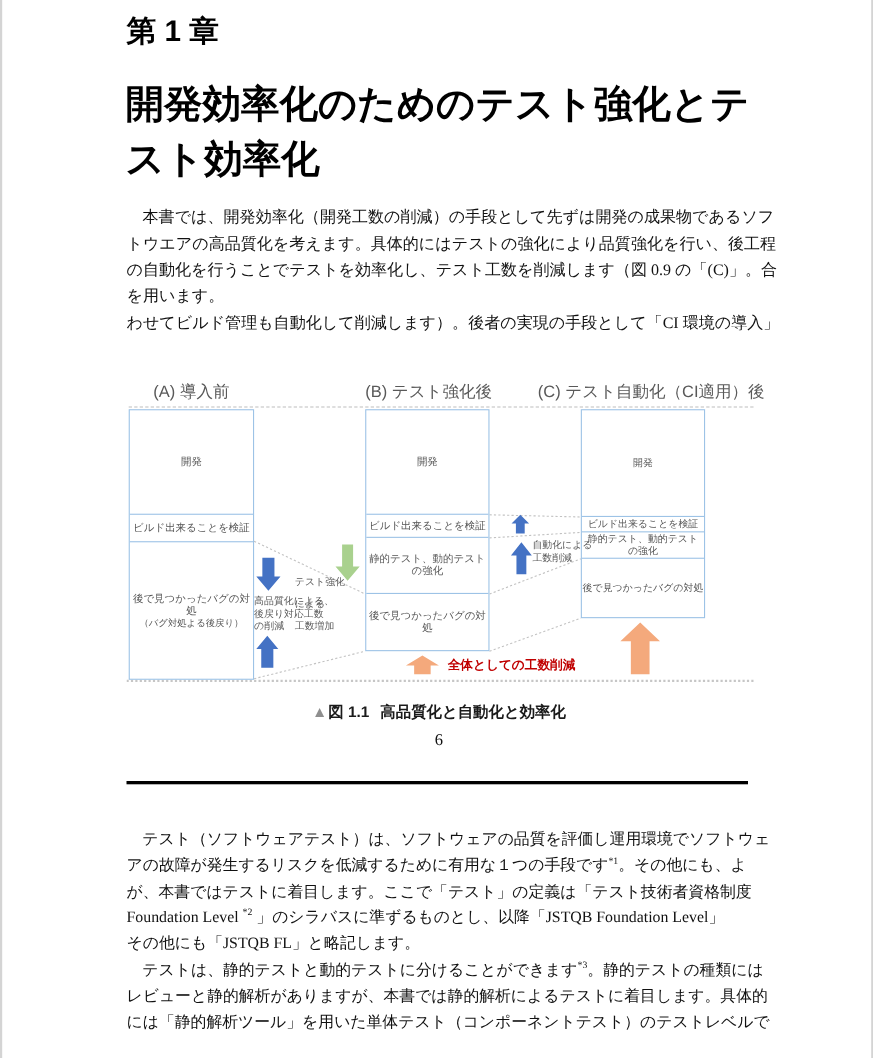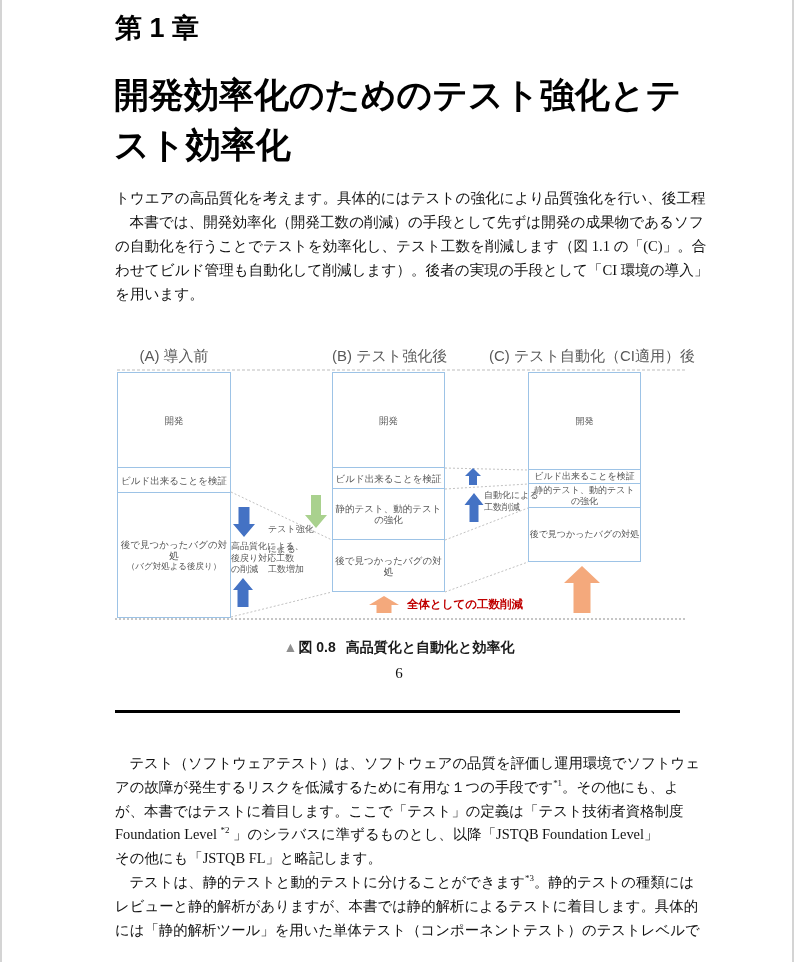--- a/index.html
+++ b/index.html
@@ -74,25 +74,25 @@
 <div class="page">
 
   <div class="chapter-label">第 1 章</div>
 
   <div class="doc-title">
       <div class="tline">開発効率化のためのテスト強化とテ</div>
       <div class="tline">スト効率化</div>
     </div>
 
   <div class="para para1">
+      <div class="tline">　本書では、開発効率化（開発工数の削減）の手段として先ずは開発の成果物であるソフ</div>
       <div class="tline">トウエアの高品質化を考えます。具体的にはテストの強化により品質強化を行い、後工程</div>
-      <div class="tline">　本書では、開発効率化（開発工数の削減）の手段として先ずは開発の成果物であるソフ</div>
-      <div class="tline">の自動化を行うことでテストを効率化し、テスト工数を削減します（図 1.1 の「(C)」。合</div>
+      <div class="tline">の自動化を行うことでテストを効率化し、テスト工数を削減します（図 0.9 の「(C)」。合</div>
+      <div class="tline">を用います。</div>
       <div class="tline">わせてビルド管理も自動化して削減します）。後者の実現の手段として「CI 環境の導入」</div>
-      <div class="tline">を用います。</div>
     </div>
 
   <div class="figure">
 
     <svg class="fig-svg" viewBox="0 0 572 292">
 
       <line x1="2" y1="25" x2="570" y2="25" stroke="#bdbdbd" stroke-width="1" stroke-dasharray="3,2"></line>
       <line x1="0" y1="274" x2="572" y2="274" stroke="#c6c6c6" stroke-width="2" stroke-dasharray="2,2"></line>
 
       <line x1="116" y1="147" x2="217" y2="195" stroke="#c2c2c2" stroke-width="1" stroke-dasharray="2,2"></line>
@@ -145,21 +145,21 @@
 工数増加</div>
     <div class="fig-ann" id="annQuality">高品質化による、
 後戻り対応工数
 の削減</div>
     <div class="fig-ann" id="annAuto">自動化による
 工数削減</div>
     <div class="fig-ann" id="annTotal1">全体としての工数削減</div>
   </div>
 
   <div class="fig-caption">
-    <span class="cap-marker">▲</span><span class="cap-num">図 0.8</span><span class="cap-text">高品質化と自動化と効率化</span>
+    <span class="cap-marker">▲</span><span class="cap-num">図 1.1</span><span class="cap-text">高品質化と自動化と効率化</span>
   </div>
 
   <div class="page-number">6</div>
 
   <div class="header-rule"></div>
 
   <div class="para para2">
       <div class="tline">　テスト（ソフトウェアテスト）は、ソフトウェアの品質を評価し運用環境でソフトウェ</div>
       <div class="tline">アの故障が発生するリスクを低減するために有用な１つの手段です<sup>*1</sup>。その他にも、よ</div>
       <div class="tline">が、本書ではテストに着目します。ここで「テスト」の定義は「テスト技術者資格制度</div>

